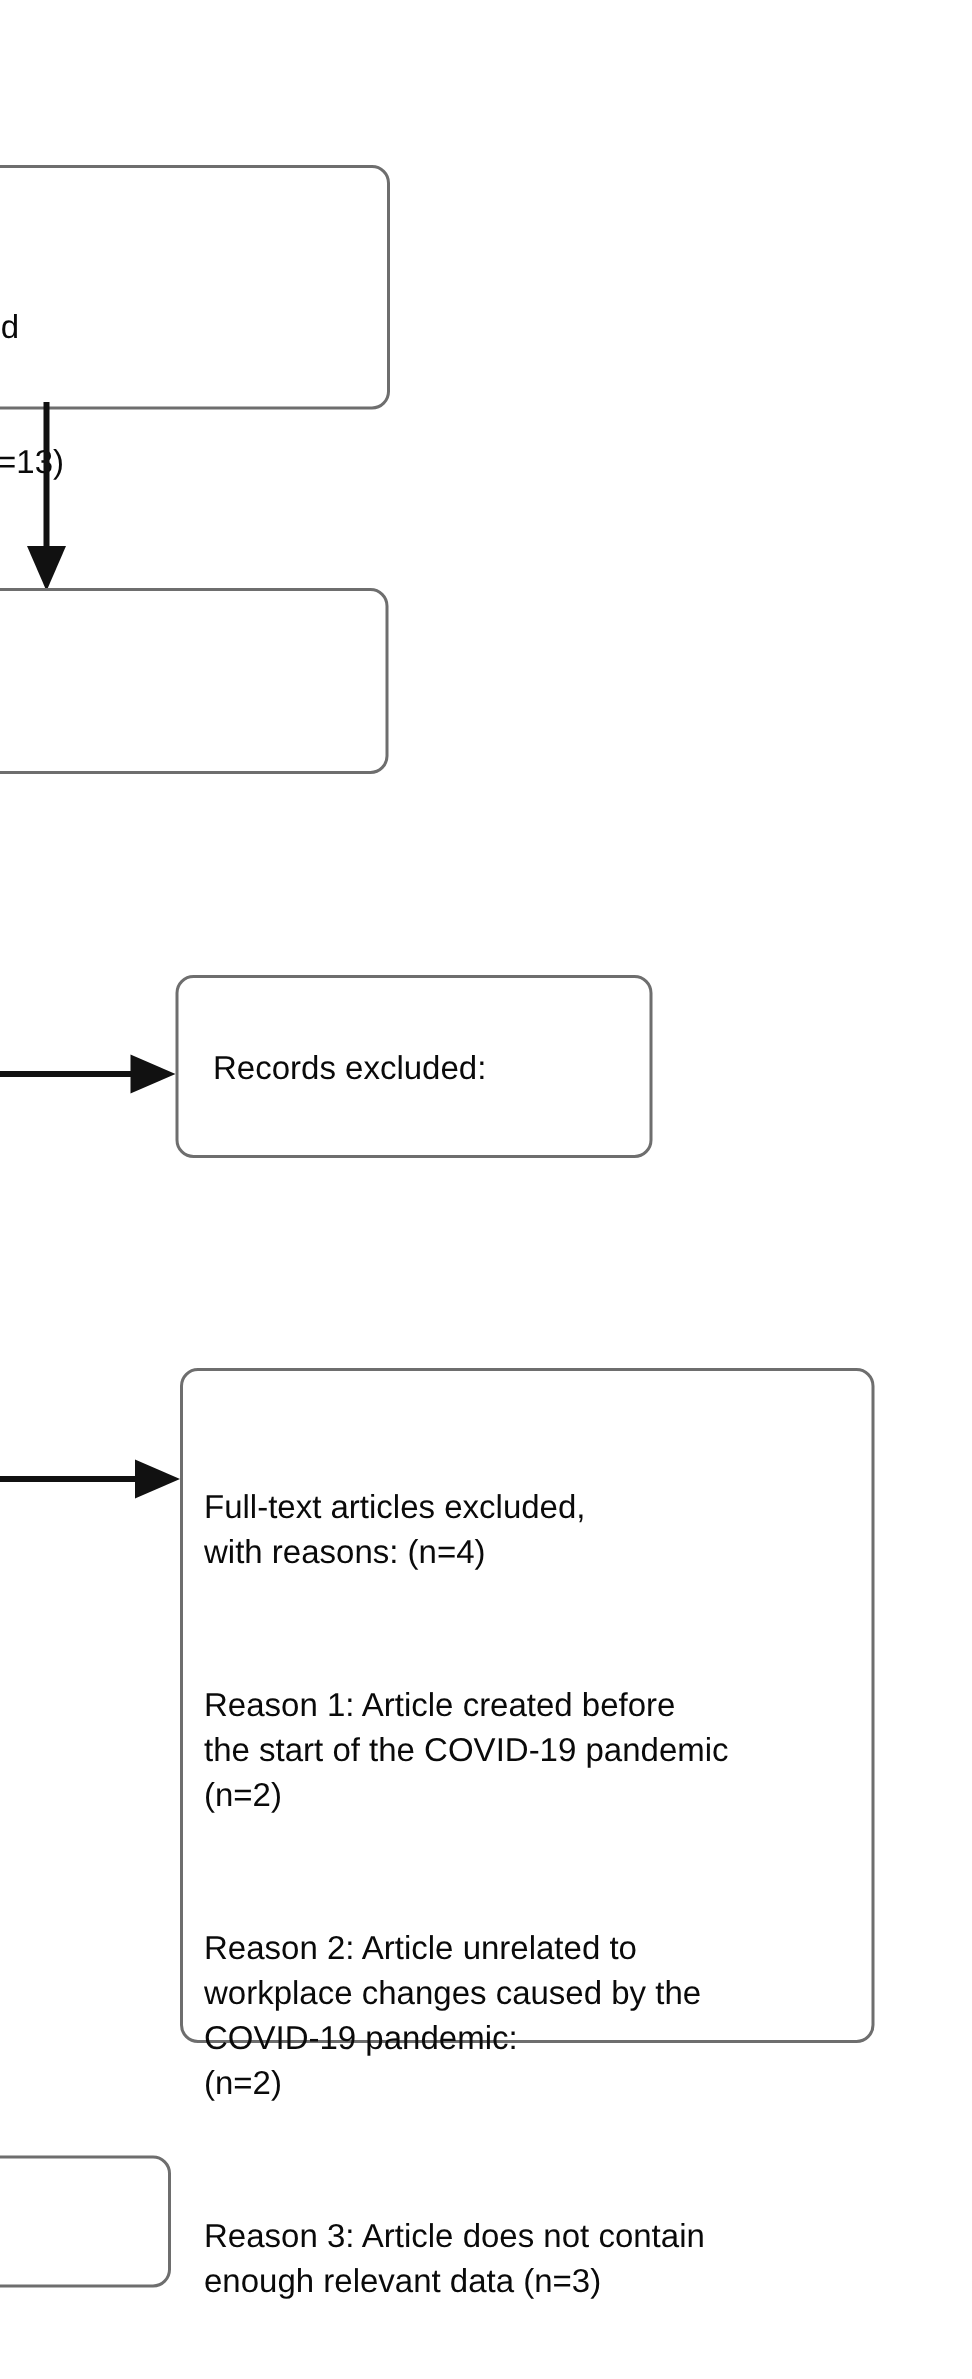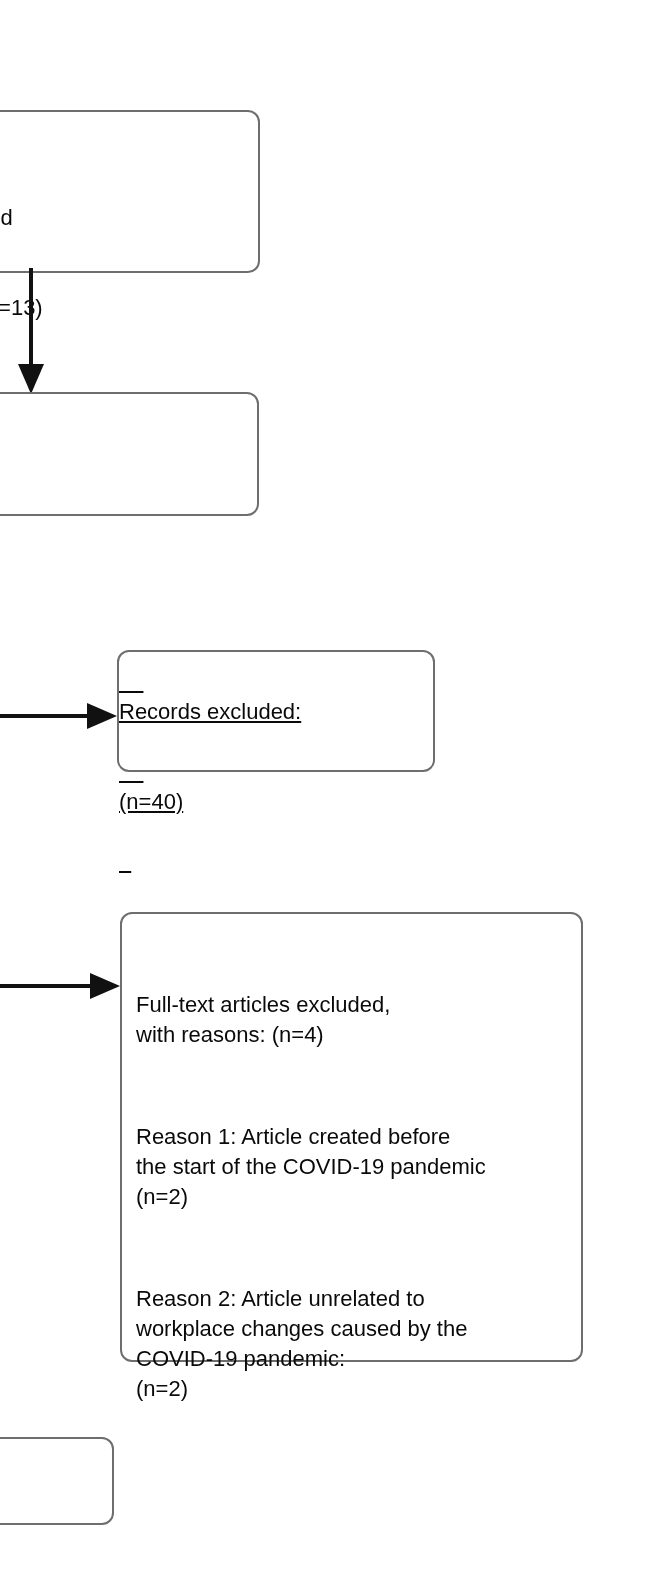--- a/index.html
+++ b/index.html
@@ -61,24 +61,23 @@
     height: 124px;
   }
 
   #node-records-excluded {
     left: 117px;
     top: 650px;
     width: 318px;
     height: 122px;
   }
   #text-records-excluded {
-    left: 119px;
+    left: 142px;
     top: 637px;
     width: 300px;
-    text-decoration: underline;
   }
 
   #node-fulltext-excluded {
     left: 120px;
     top: 912px;
     width: 463px;
     height: 450px;
   }
   #text-fulltext-excluded {
     left: 136px;
@@ -123,39 +122,40 @@
   <div class="node" id="node-screening"></div>
 
   <svg class="connector" id="arrow-to-records-excluded" viewBox="0 0 135 36" width="135" height="36">
     <line x1="0" y1="18" x2="104" y2="18" stroke="#111111" stroke-width="4"></line>
     <polygon points="127,18 97,5 97,31" fill="#111111"></polygon>
   </svg>
 
   <div class="node" id="node-records-excluded"></div>
   <div class="node-text" id="text-records-excluded">
     <div>Records excluded:</div>
-    <div>(n=40)</div>
   </div>
 
   <svg class="connector" id="arrow-to-fulltext-excluded" viewBox="0 0 138 36" width="138" height="36">
     <line x1="0" y1="18" x2="107" y2="18" stroke="#111111" stroke-width="4"></line>
     <polygon points="130,18 100,5 100,31" fill="#111111"></polygon>
   </svg>
 
   <div class="node" id="node-fulltext-excluded"></div>
   <div class="node-text" id="text-fulltext-excluded">
     <p class="para">Full-text articles excluded,
 with reasons: (n=4)</p>
     <p class="para">Reason 1: Article created before
 the start of the COVID-19 pandemic
 (n=2)</p>
     <p class="para">Reason 2: Article unrelated to
 workplace changes caused by the
 COVID-19 pandemic:
 (n=2)</p>
+    <p class="para">Reason 3: Article does not contain
+enough relevant data (n=3)</p>
   </div>
 
   <div class="node" id="node-included"></div>
   <div class="node-text" id="text-included">
     <div>TUDIES:</div>
     <div>n=27)</div>
   </div>
 
 </div>
 

